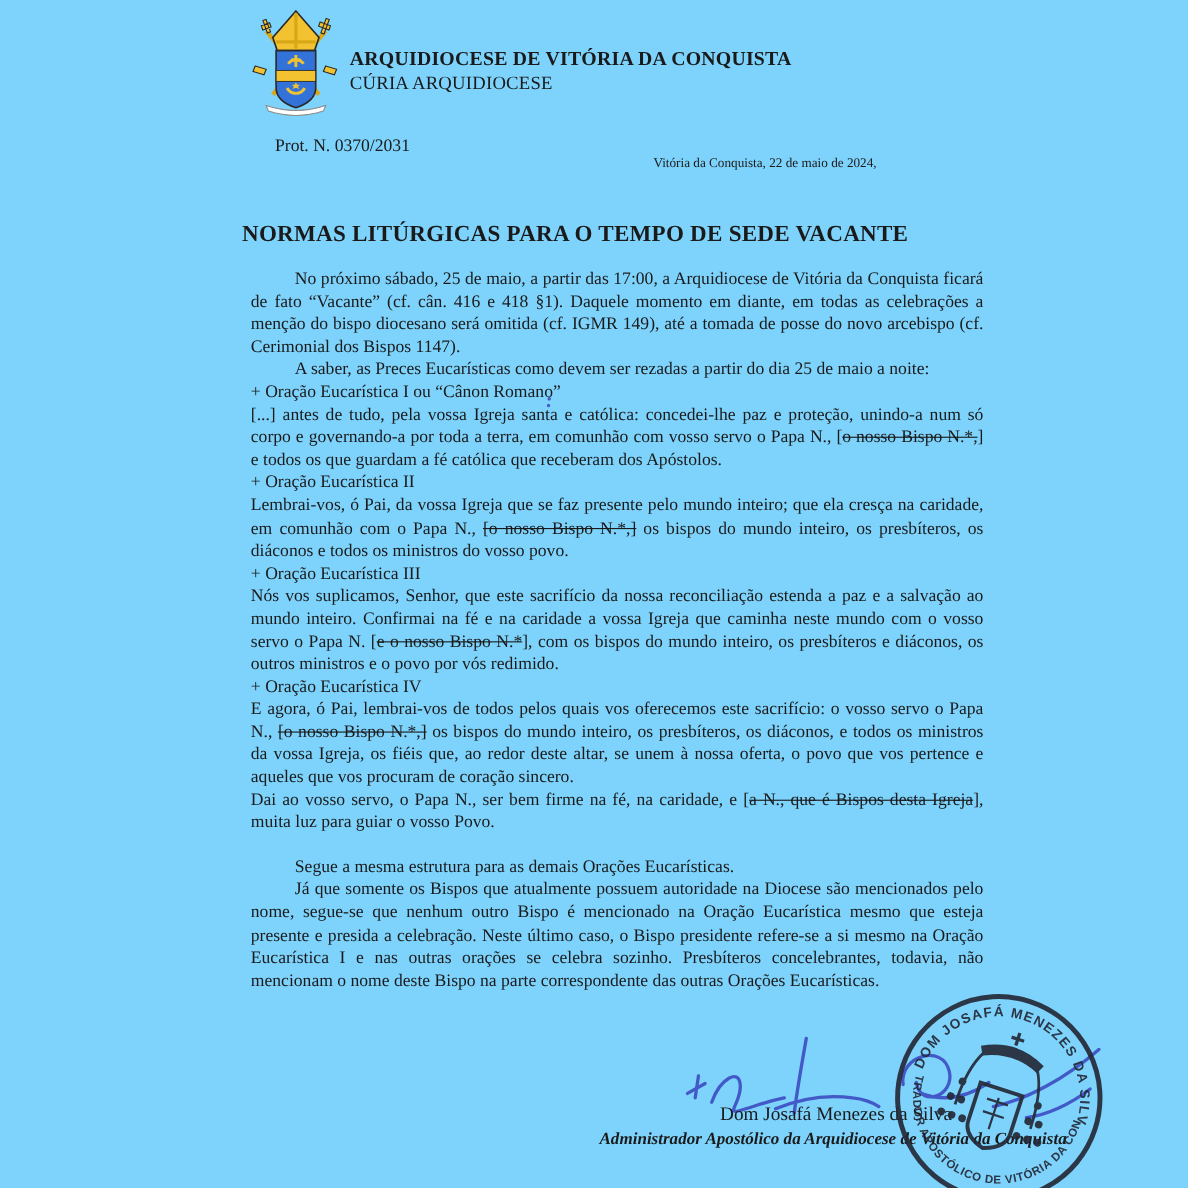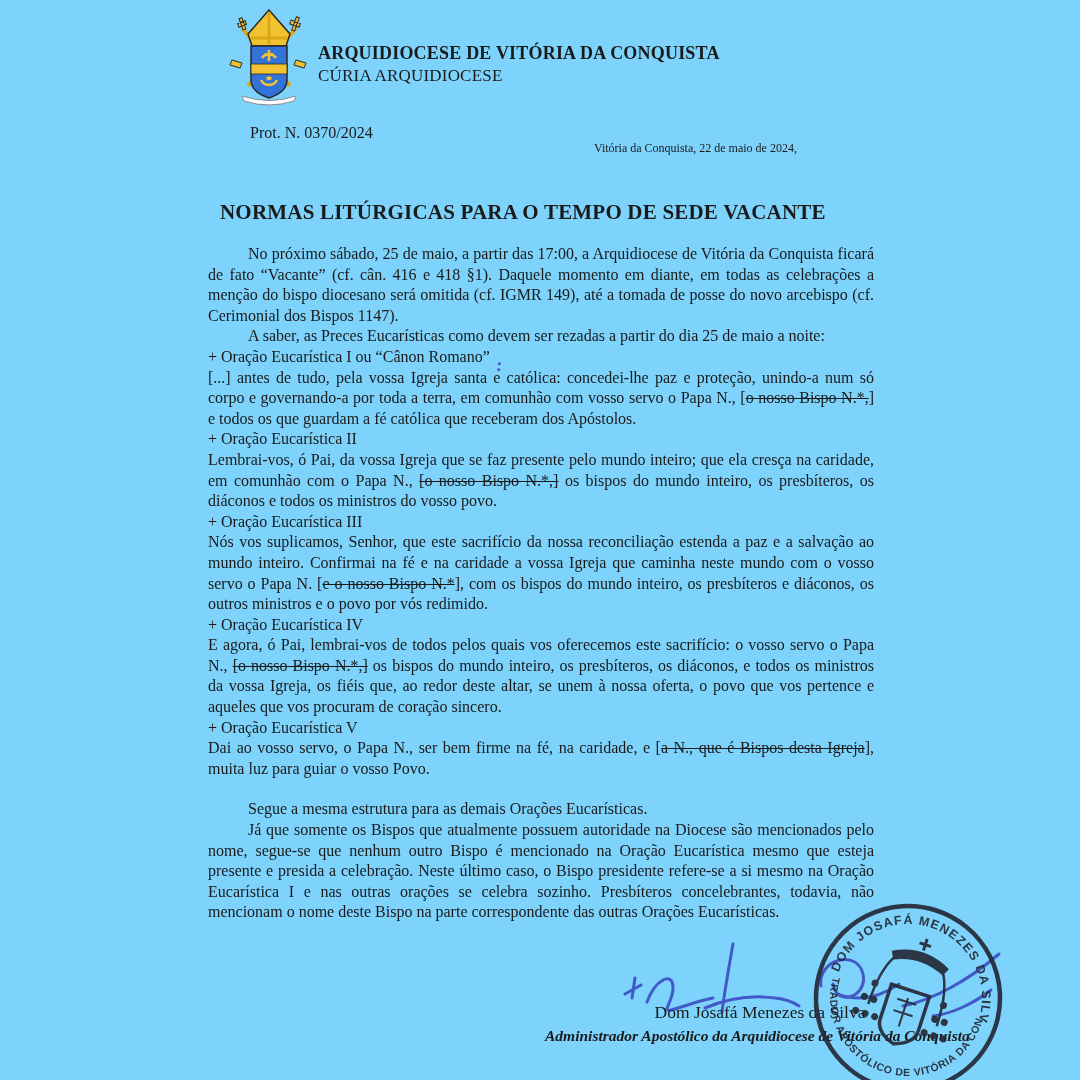--- a/index.html
+++ b/index.html
@@ -11,21 +11,21 @@
   .org-block{position:absolute;left:318px;top:42px;line-height:1.25;}
   .org-name{font-size:18px;font-weight:bold;letter-spacing:.2px;white-space:nowrap;}
   .org-sub{font-size:17px;letter-spacing:.2px;white-space:nowrap;}
   .prot{position:absolute;left:250px;top:124px;font-size:16px;}
   .dateblock{position:absolute;left:594px;top:138px;font-size:12px;line-height:21px;}
   .doc-title{
     position:absolute;left:220px;top:200px;width:668px;text-align:left;
     font-size:21px;font-weight:bold;letter-spacing:.2px;white-space:nowrap;
   }
   .body-text{
-    position:absolute;left:208px;top:244px;width:666px;
+    position:absolute;left:228px;top:244px;width:666px;
     font-size:16px;line-height:20.6px;text-align:justify;
   }
   .para{margin:0;text-indent:40px;}
   .para.no-indent{text-indent:0;}
   .eo-heading{margin:0;font-weight:normal;text-indent:0;}
   .gap-top{margin-top:20px;}
   .strike{text-decoration:line-through;}
   .ink-colon{
     position:absolute;left:496px;top:354px;font-size:19px;font-weight:bold;
     color:#3a49c0;transform:rotate(6deg);opacity:.85;
@@ -79,21 +79,21 @@
     </g>
 
     <path d="M18 88 Q45 97 72 88 L70 93 Q45 101 20 93 Z" fill="#ffffff" stroke="#8a8a8a" stroke-width="1"></path>
   </svg>
 
   <div class="org-block">
     <div class="org-name">ARQUIDIOCESE DE VITÓRIA DA CONQUISTA</div>
     <div class="org-sub">CÚRIA ARQUIDIOCESE</div>
   </div>
 
-  <div class="prot">Prot. N. 0370/2024</div>
+  <div class="prot">Prot. N. 0370/2031</div>
   <div class="dateblock">
     <div>Vitória da Conquista, 22 de maio de 2024,</div>
   </div>
 
   <div class="doc-title">NORMAS LITÚRGICAS PARA O TEMPO DE SEDE VACANTE</div>
 
   <div class="body-text">
     <p class="para">No próximo sábado, 25 de maio, a partir das 17:00, a Arquidiocese de Vitória da Conquista ficará de fato “Vacante” (cf. cân. 416 e 418 §1). Daquele momento em diante, em todas as celebrações a menção do bispo diocesano será omitida (cf. IGMR 149), até a tomada de posse do novo arcebispo (cf. Cerimonial dos Bispos 1147).</p>
     <p class="para">A saber, as Preces Eucarísticas como devem ser rezadas a partir do dia 25 de maio a noite:</p>
 
@@ -102,21 +102,20 @@
 
     <p class="eo-heading">+ Oração Eucarística II</p>
     <p class="para no-indent"><span>Lembrai-vos, ó Pai, da vossa Igreja que se faz presente pelo mundo inteiro; que ela cresça na caridade, em comunhão com o Papa N., </span><span class="strike">[o nosso Bispo N.*,]</span><span> os bispos do mundo inteiro, os presbíteros, os diáconos e todos os ministros do vosso povo.</span></p>
 
     <p class="eo-heading">+ Oração Eucarística III</p>
     <p class="para no-indent"><span>Nós vos suplicamos, Senhor, que este sacrifício da nossa reconciliação estenda a paz e a salvação ao mundo inteiro. Confirmai na fé e na caridade a vossa Igreja que caminha neste mundo com o vosso servo o Papa N. [</span><span class="strike">e o nosso Bispo N.*</span><span>], com os bispos do mundo inteiro, os presbíteros e diáconos, os outros ministros e o povo por vós redimido.</span></p>
 
     <p class="eo-heading">+ Oração Eucarística IV</p>
     <p class="para no-indent"><span>E agora, ó Pai, lembrai-vos de todos pelos quais vos oferecemos este sacrifício: o vosso servo o Papa N., </span><span class="strike">[o nosso Bispo N.*,]</span><span> os bispos do mundo inteiro, os presbíteros, os diáconos, e todos os ministros da vossa Igreja, os fiéis que, ao redor deste altar, se unem à nossa oferta, o povo que vos pertence e aqueles que vos procuram de coração sincero.</span></p>
 
-    <p class="eo-heading">+ Oração Eucarística V</p>
     <p class="para no-indent"><span>Dai ao vosso servo, o Papa N., ser bem firme na fé, na caridade, e [</span><span class="strike">a N., que é Bispos desta Igreja</span><span>], muita luz para guiar o vosso Povo.</span></p>
 
     <p class="para gap-top">Segue a mesma estrutura para as demais Orações Eucarísticas.</p>
     <p class="para">Já que somente os Bispos que atualmente possuem autoridade na Diocese são mencionados pelo nome, segue-se que nenhum outro Bispo é mencionado na Oração Eucarística mesmo que esteja presente e presida a celebração. Neste último caso, o Bispo presidente refere-se a si mesmo na Oração Eucarística I e nas outras orações se celebra sozinho. Presbíteros concelebrantes, todavia, não mencionam o nome deste Bispo na parte correspondente das outras Orações Eucarísticas.</p>
   </div>
 
   <div class="ink-colon">:</div>
 
   <svg class="signature-svg" viewBox="0 0 460 110">
     <g stroke="#3a49c0" stroke-width="3" fill="none" stroke-linecap="round" opacity="0.88">

